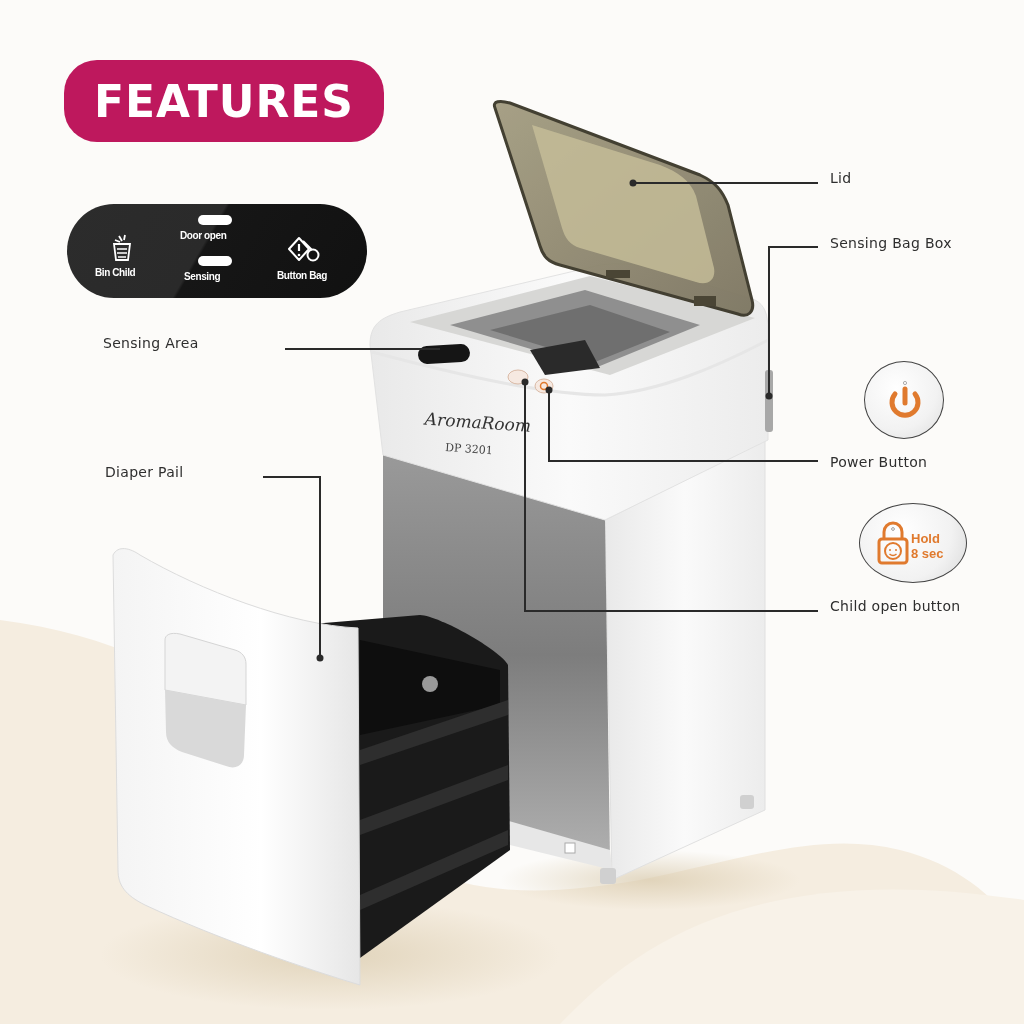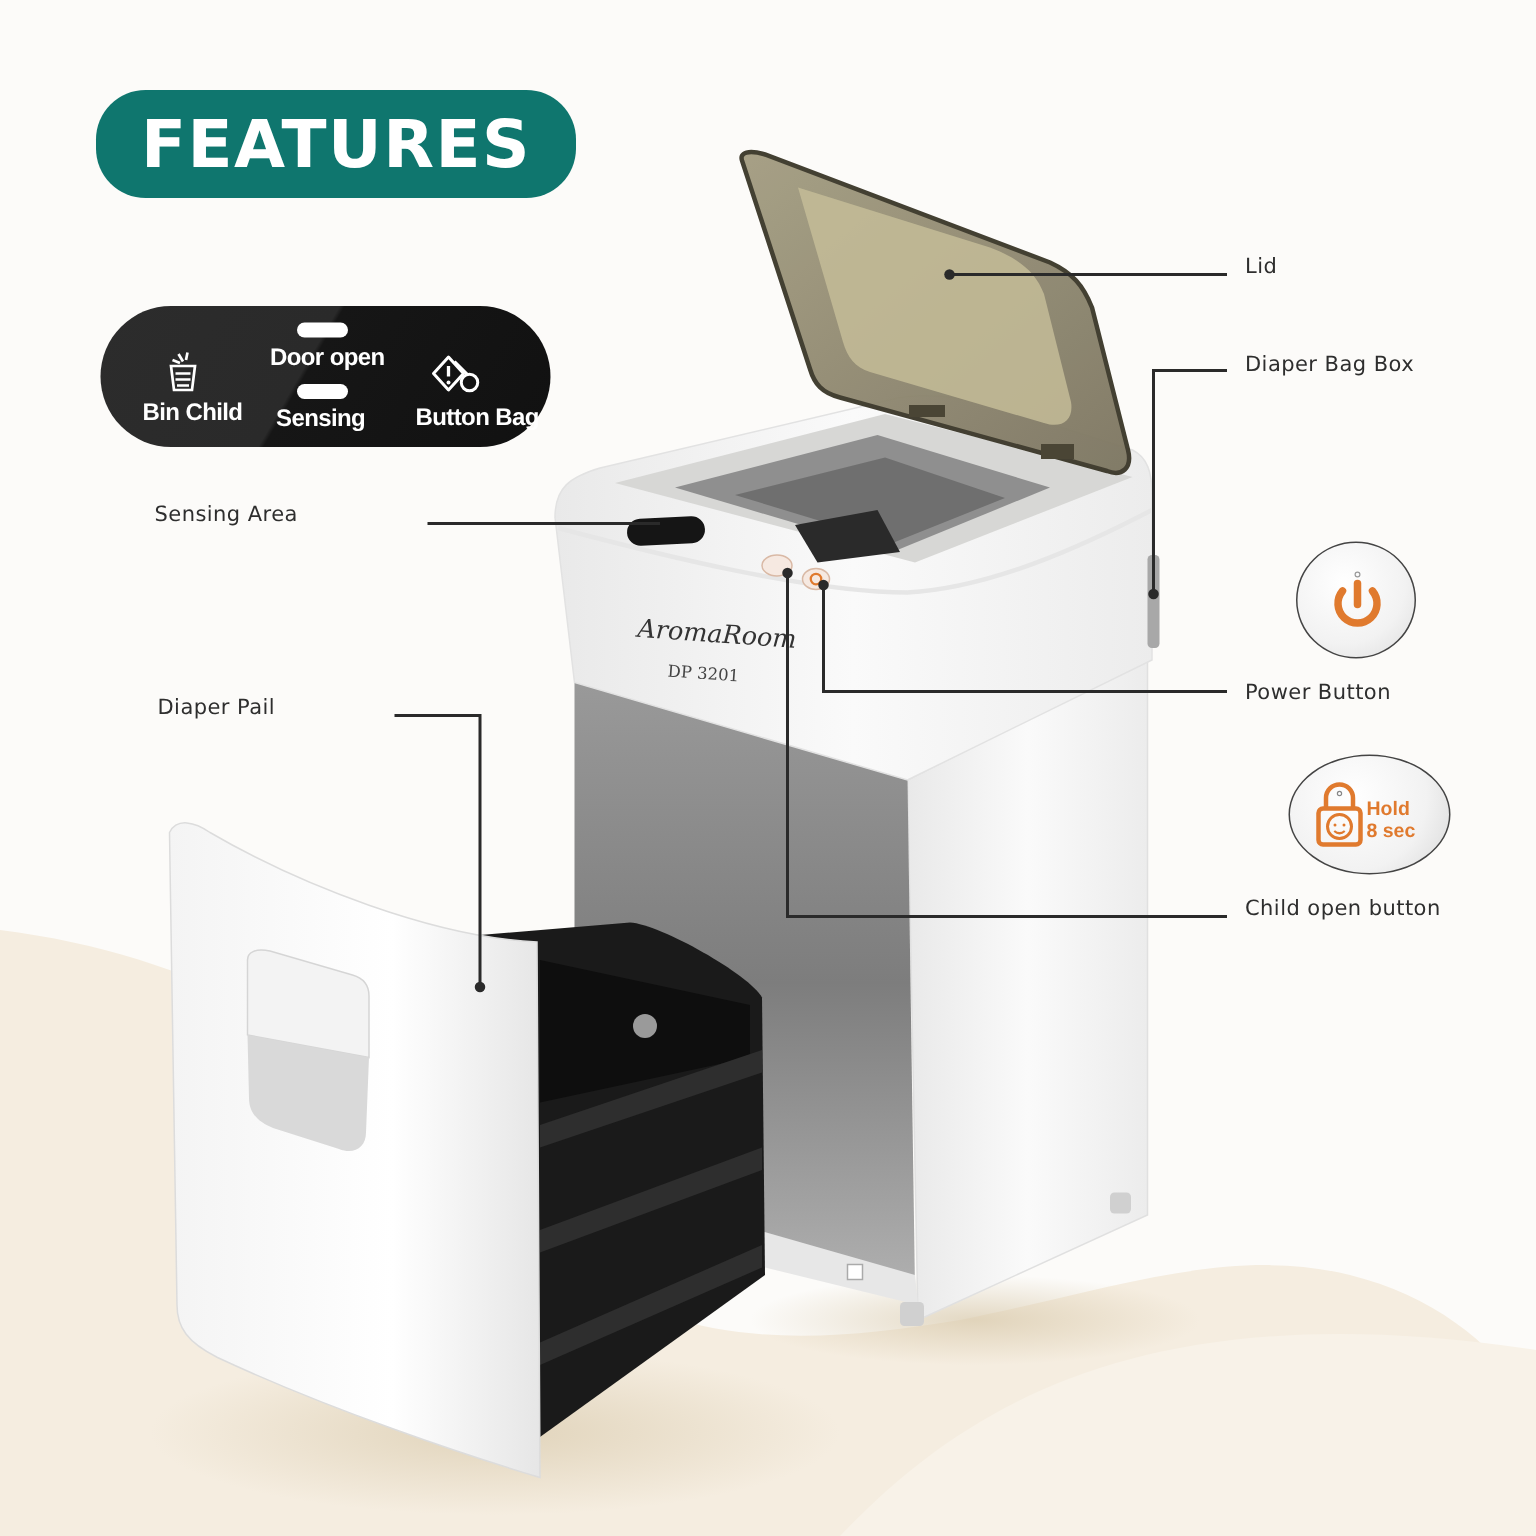--- a/index.html
+++ b/index.html
@@ -11,40 +11,40 @@
       color: #2b2b2b;
     }
     .bg-wave {
       position: absolute; left: 0; top: 0; width: 1024px; height: 1024px;
       z-index: 0;
     }
     .abs { position: absolute; }
 
     
     .features-badge {
-      left: 64px; top: 60px; width: 320px; height: 72px;
-      background: #0f766e; border-radius: 33px;
+      left: 64px; top: 60px; width: 320px; height: 82px;
+      background: #be185d; border-radius: 33px;
       display: flex; align-items: center; justify-content: center;
       z-index: 5;
     }
     .features-badge span {
       color: #ffffff; font-family: "DejaVu Sans", sans-serif;
       font-weight: bold; font-size: 44px; letter-spacing: 1px;
     }
 
     
     .indicator-panel {
       left: 67px; top: 204px; width: 300px; height: 94px;
       border-radius: 47px;
       background: linear-gradient(120deg, #2c2c2c 0%, #2a2a2a 45%, #161616 46%, #111 100%);
       z-index: 5;
     }
     .ind-label {
       position: absolute; color: #fff; font-family: "Liberation Sans", sans-serif;
-      font-weight: bold; font-size: 16px; letter-spacing: -0.4px; white-space: nowrap;
+      font-weight: bold; font-size: 10px; letter-spacing: -0.4px; white-space: nowrap;
     }
     .ind-pill {
       position: absolute; width: 34px; height: 10px; background: #fff; border-radius: 5px;
     }
     .ind-icon { position: absolute; }
 
     
     .callout {
       position: absolute; font-family: "DejaVu Sans", sans-serif;
       font-size: 14px; color: #2e2e2e; white-space: nowrap; z-index: 6;
@@ -183,21 +183,21 @@
     <path d="M12 2 L22 13 L12 24 L2 13 Z" stroke="#fff" stroke-width="2" fill="none" stroke-linejoin="round"></path>
     <path d="M12 8 L12 15" stroke="#fff" stroke-width="2.2"></path>
     <circle cx="12" cy="19" r="1.3" fill="#fff"></circle>
     <path d="M16 5 L25 14" stroke="#fff" stroke-width="2"></path>
     <circle cx="26" cy="19" r="5.5" stroke="#fff" stroke-width="2" fill="none"></circle>
   </svg>
   <span class="ind-label" style="left:210px;top:66px">Button Bag</span>
 </div>
 
 <span class="callout" style="left:830px;top:170px">Lid</span>
-<span class="callout" style="left:830px;top:235px">Diaper Bag Box</span>
+<span class="callout" style="left:830px;top:235px">Sensing Bag Box</span>
 <span class="callout" style="left:103px;top:335px">Sensing Area</span>
 <span class="callout" style="left:105px;top:464px">Diaper Pail</span>
 <span class="callout" style="left:830px;top:454px">Power Button</span>
 <span class="callout" style="left:830px;top:598px">Child open button</span>
 
 <div class="abs power-callout">
   <svg style="position:absolute;left:19px;top:16px" width="42" height="44" viewBox="0 0 42 44">
     <circle cx="21" cy="5" r="1.6" fill="none" stroke="#999" stroke-width="0.8"></circle>
     <path d="M21 11 L21 25" stroke="#e07a2e" stroke-width="5" stroke-linecap="round"></path>
     <path d="M11 16 A 13 13 0 1 0 31 16" stroke="#e07a2e" stroke-width="5" fill="none" stroke-linecap="round"></path>

